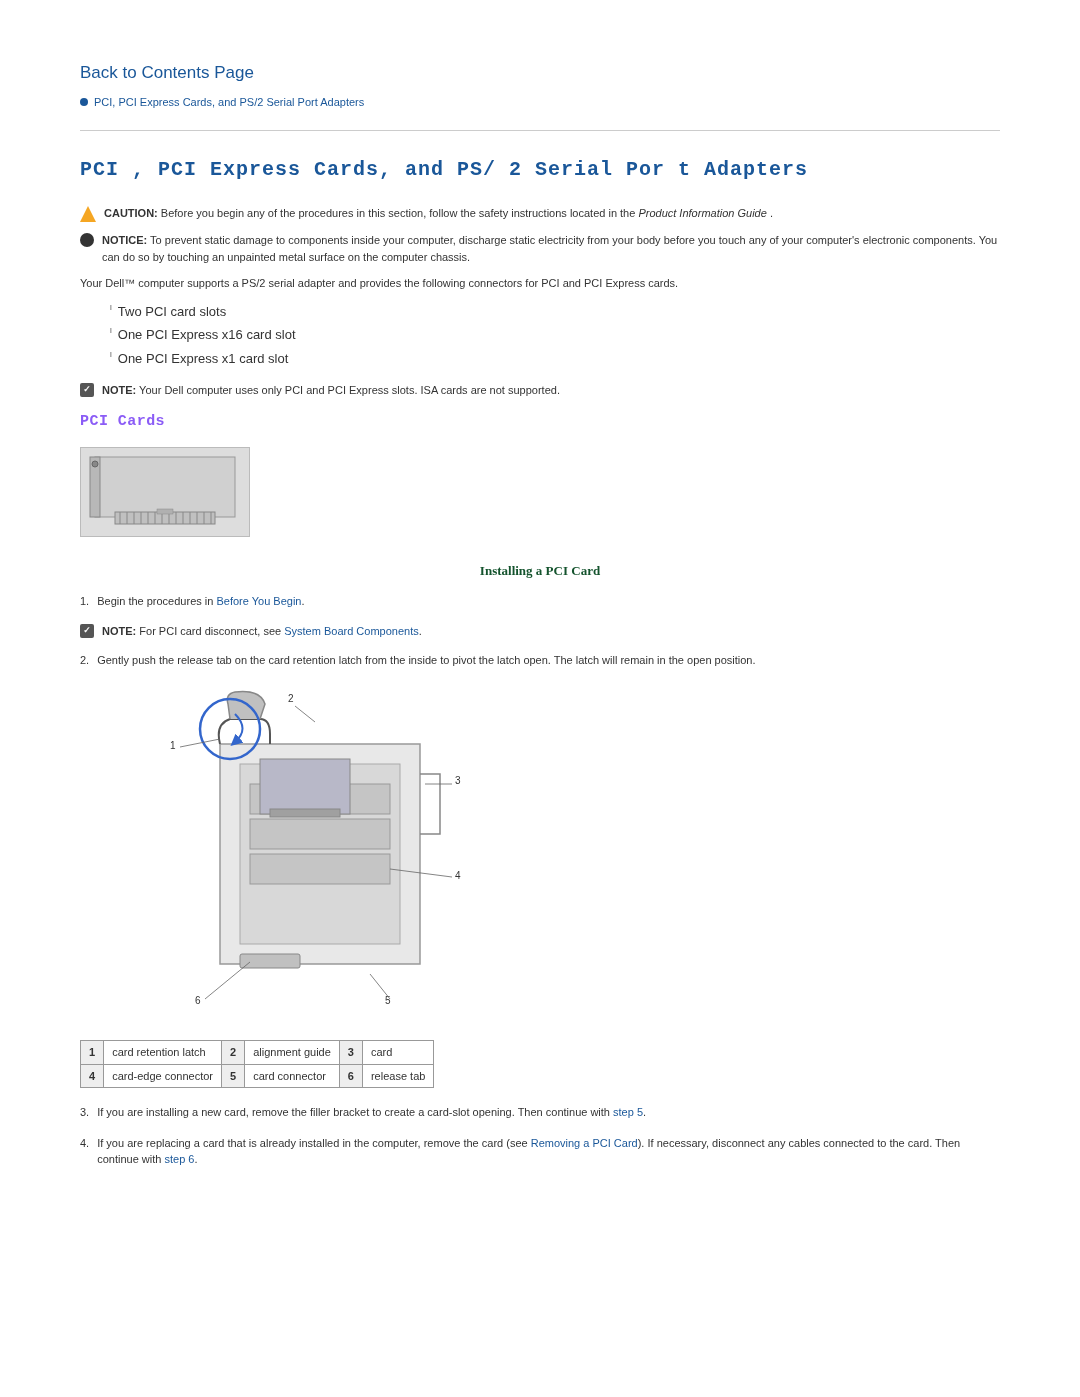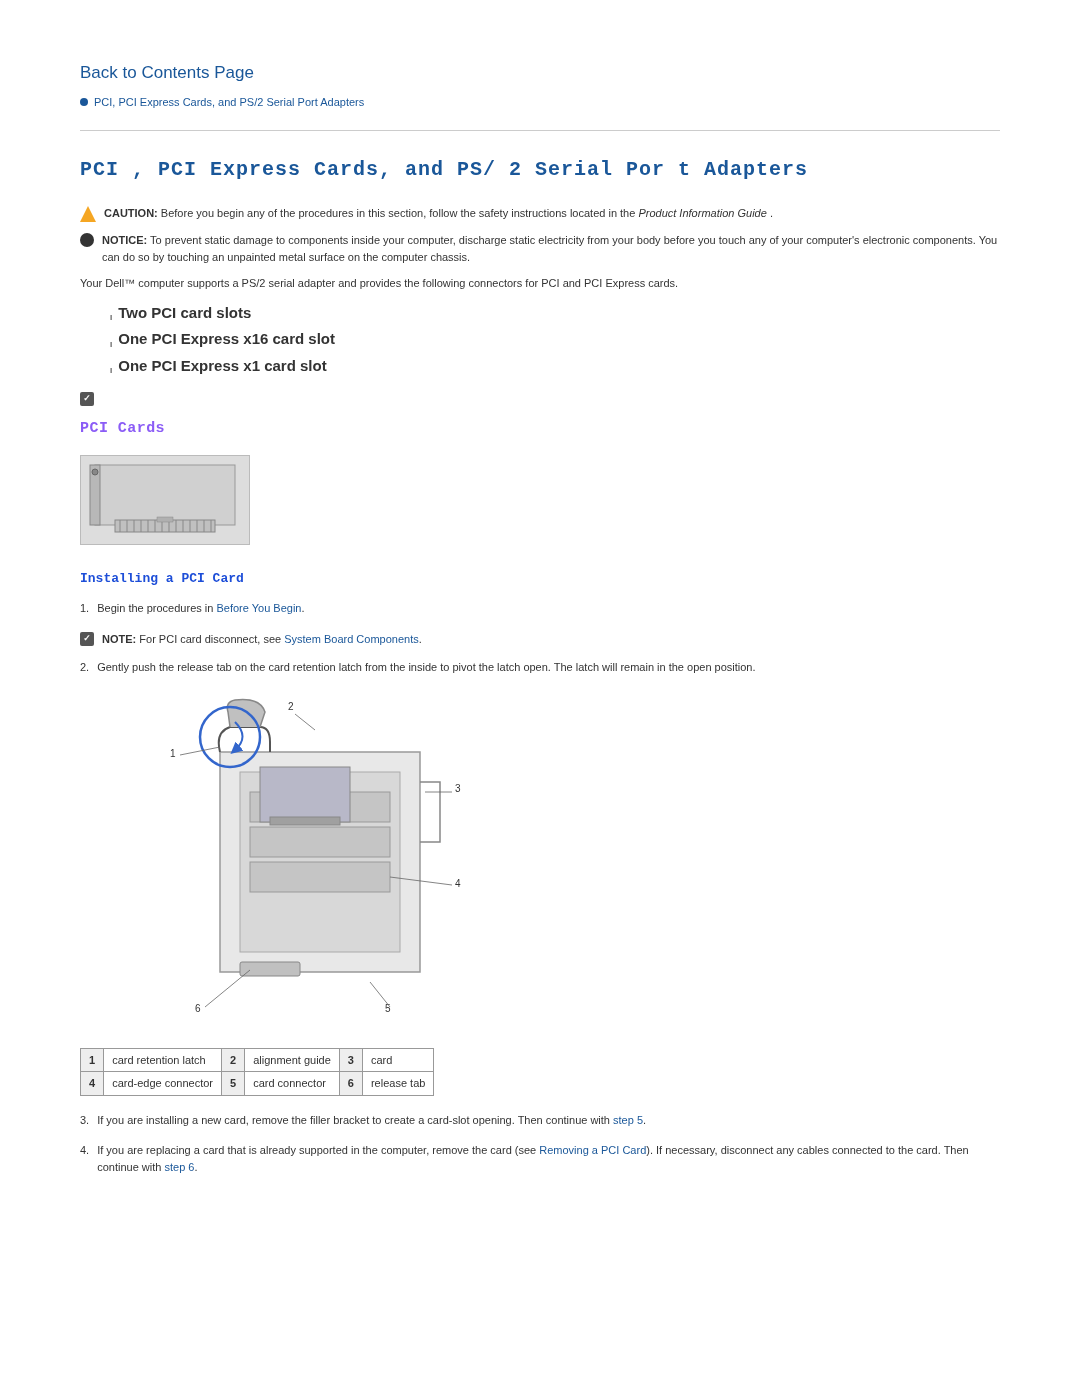--- a/index.html
+++ b/index.html
@@ -30,23 +30,24 @@
       font-size: 15px;
       font-weight: bold;
       color: #8b5cf6;
       font-family: 'Courier New', Courier, monospace;
       letter-spacing: 0.03em;
       margin-bottom: 14px;
     }
     h3 {
       font-size: 13px;
       font-weight: bold;
-      color: #1d4ed8;
-      font-family: Liberation Mono, monospace;
+      color: #14532d;
+      font-family: Liberation Serif, serif;
       margin-bottom: 12px;
+      text-align: center;
     }
     .notice-box {
       display: flex;
       align-items: flex-start;
       gap: 8px;
       margin-bottom: 10px;
       font-size: 11px;
     }
     .notice-icon {
       flex-shrink: 0;
@@ -79,23 +80,23 @@
       color: white; font-size: 9px; font-weight: bold; margin-top: 1px;
     }
     .bold-label { font-weight: bold; }
     .intro-text { font-size: 11px; margin-bottom: 10px; }
     ul.bullet-list {
       list-style: none;
       margin-left: 30px;
       margin-bottom: 14px;
     }
     ul.bullet-list li {
-      font-size: 15px;
+      font-size: 13px;
       margin-bottom: 4px;
-      display: flex; align-items: flex-end; gap: 6px; font-weight: bold;
+      display: flex; align-items: flex-start; gap: 6px;
     }
     ul.bullet-list li::before {
       content: 'l';
       font-size: 8px;
       color: #555;
     }
     .pci-card-image {
       width: 170px; height: 90px;
       background: #ddd;
       border: 1px solid #bbb;
@@ -183,20 +184,24 @@
   <li>
       <span>One PCI Express x16 card slot</span>
     </li>
   <li>
       <span>One PCI Express x1 card slot</span>
     </li>
 </ul>
 
 <div class="note-box">
   <div class="note-icon">✓</div>
+  <div>
+    <span class="bold-label">NOTE:</span>
+    <span>Your Dell computer uses only PCI and PCI Express slots. ISA cards are not supported.</span>
+  </div>
 </div>
 
 <h2>PCI Cards</h2>
 
 <div class="pci-card-image">
   <svg width="160" height="80" viewBox="0 0 160 80">
 
     <rect x="10" y="5" width="140" height="60" fill="#d0d0d0" stroke="#999" stroke-width="1"></rect>
 
     <rect x="5" y="5" width="10" height="60" fill="#b8b8b8" stroke="#888" stroke-width="1"></rect>
@@ -336,18 +341,18 @@
       <span>If you are installing a new card, remove the filler bracket to create a card-slot opening. Then continue with</span>
       <a href="#">step 5</a><span>.</span>
     </span>
   </li>
 </ol>
 
 <ol class="steps-list" start="4">
   <li>
     <span class="step-num">4.</span>
     <span class="step-text">
-      <span>If you are replacing a card that is already supported in the computer, remove the card (see</span>
+      <span>If you are replacing a card that is already installed in the computer, remove the card (see</span>
       <a href="#">Removing a PCI Card</a><span>). If necessary, disconnect any cables connected to the card. Then continue with</span>
       <a href="#">step 6</a><span>.</span>
     </span>
   </li>
 </ol>
 
 </body></html>

